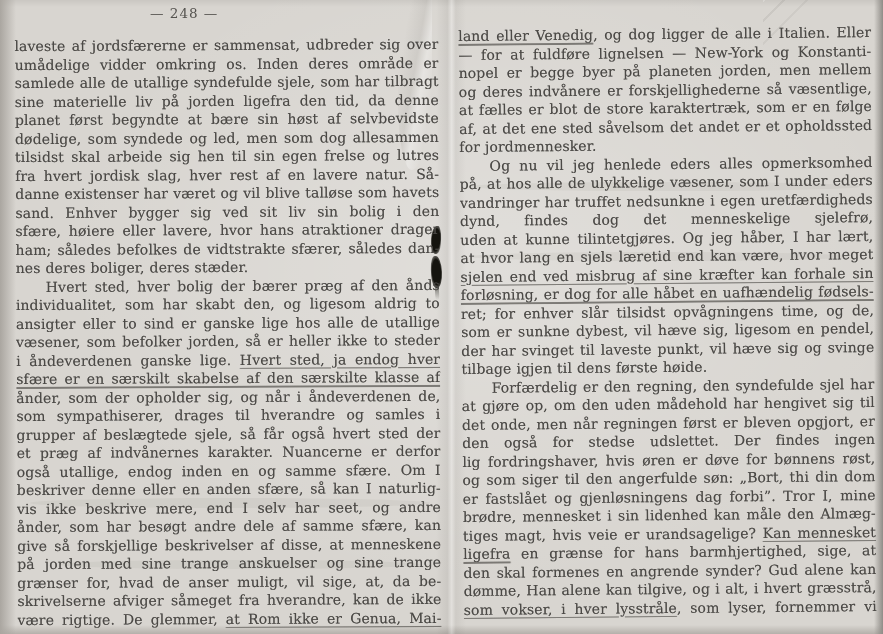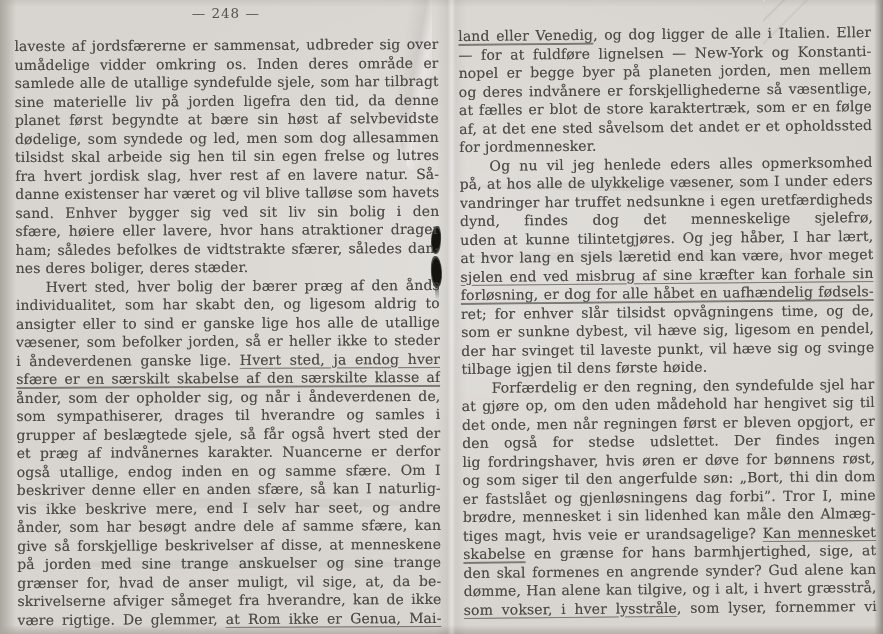--- a/index.html
+++ b/index.html
@@ -36,21 +36,21 @@
   .s1{left:30px;top:498px;width:400px;height:10px;}
   .s2{left:470px;top:182px;width:390px;height:9px;}
   .s3{left:470px;top:252px;width:380px;height:9px;}
   .s4{left:60px;top:560px;width:360px;height:9px;}
   .ink-blot{position:absolute;background:radial-gradient(ellipse at 50% 50%, #15140f 0 55%, rgba(21,20,15,0.55) 75%, rgba(21,20,15,0) 100%);}
   .blot1{left:431px;top:226px;width:10px;height:28px;border-radius:50% 50% 40% 60%;transform:rotate(4deg);}
   .blot2{left:431px;top:256px;width:11px;height:32px;border-radius:45% 55% 55% 45%;transform:rotate(-3deg);}
   .blot2::after{content:"";position:absolute;left:3px;top:30px;width:4px;height:14px;background:linear-gradient(180deg,rgba(21,20,15,0.5),rgba(21,20,15,0));border-radius:40%;}
   .page-header{
     position:absolute;left:150px;top:5px;width:110px;
-    text-align:right;font-size:13.5px;letter-spacing:1px;color:#54524e;
+    text-align:left;font-size:13.5px;letter-spacing:1px;color:#54524e;
   }
   .page{position:absolute;}
   .page-left{left:16px;top:36px;width:424px;transform:rotate(-0.3deg);}
   .page-right{left:461px;top:25px;width:413px;transform:rotate(-0.55deg);}
   .line{
     box-sizing:border-box;
     height:18.5px;line-height:18.5px;overflow:hidden;
     font-size:14px;letter-spacing:0.12px;word-spacing:0.4px;
     text-align:justify;text-align-last:justify;
     text-shadow:0 0 0.5px rgba(75,73,70,0.55);
@@ -139,18 +139,18 @@
       <div class="line flush">tilbage igjen til dens første høide.</div>
       <div class="line indent">Forfærdelig er den regning, den syndefulde sjel har</div>
       <div class="line">at gjøre op, om den uden mådehold har hengivet sig til</div>
       <div class="line">det onde, men når regningen først er bleven opgjort, er</div>
       <div class="line">den også for stedse udslettet. Der findes ingen ubevæge-</div>
       <div class="line">lig fordringshaver, hvis øren er døve for bønnens røst,</div>
       <div class="line">og som siger til den angerfulde søn: „Bort, thi din dom</div>
       <div class="line">er fastslået og gjenløsningens dag forbi”. Tror I, mine</div>
       <div class="line">brødre, mennesket i sin lidenhed kan måle den Almæg-</div>
       <div class="line">tiges magt, hvis veie er urandsagelige? <span class="pencil">Kan mennesket</span></div>
-      <div class="line"><span class="pencil">skabelse</span> en grænse for hans barmhjertighed, sige, at</div>
+      <div class="line"><span class="pencil">ligefra</span> en grænse for hans barmhjertighed, sige, at</div>
       <div class="line">den skal formenes en angrende synder? Gud alene kan</div>
       <div class="line">dømme, Han alene kan tilgive, og i alt, i hvert græsstrå,</div>
       <div class="line"><span class="pencil">som vokser, i hver lysstråle</span>, som lyser, fornemmer vi</div>
     </div>
 </div>
 
 </body></html>

